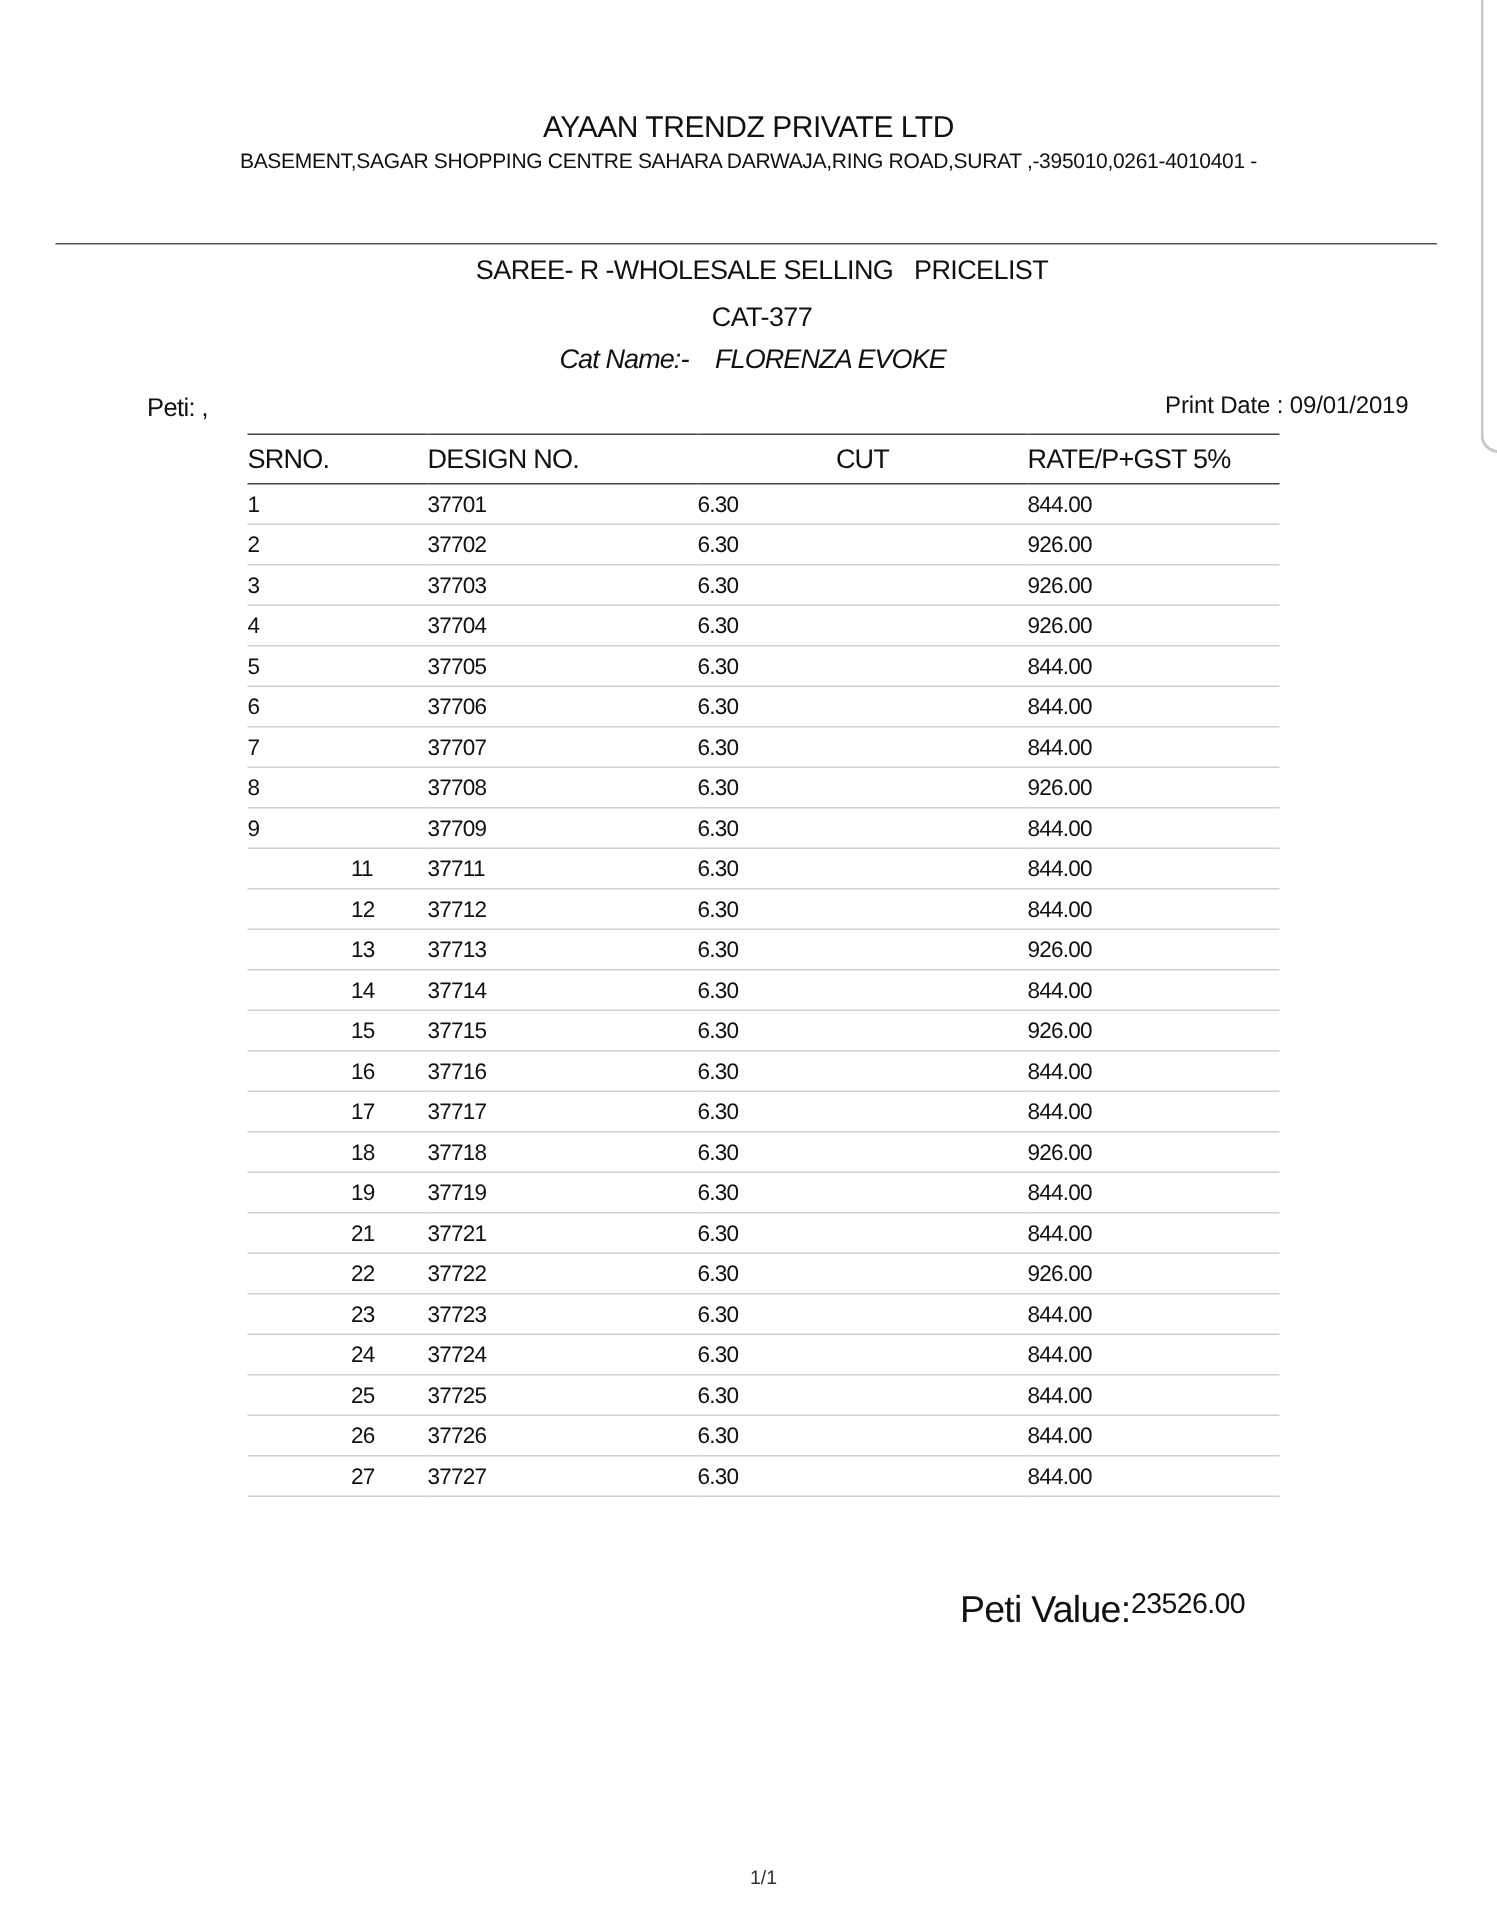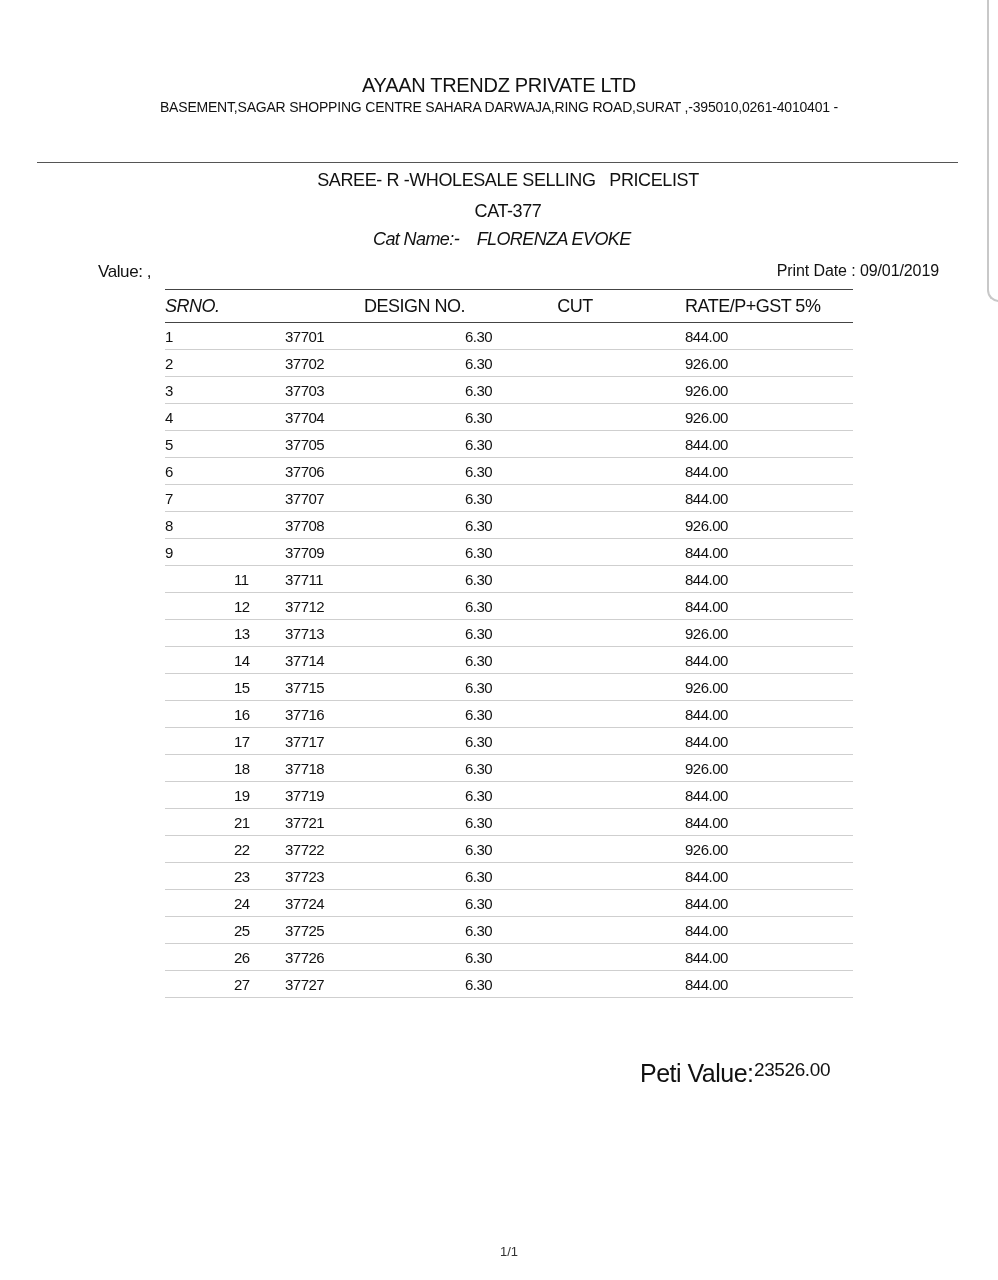--- a/index.html
+++ b/index.html
@@ -26,22 +26,22 @@
       border-collapse: collapse; table-layout: fixed;
     }
     table.pricelist th {
       font-weight: normal; font-size: 18px; height: 32px; padding: 0; letter-spacing: -0.5px;
       border-top: 1.5px solid #444; border-bottom: 1.5px solid #444;
     }
     table.pricelist td {
       font-size: 15px; height: 26px; padding: 0; border-bottom: 1.5px solid #cfcfcf; letter-spacing: -0.5px;
     }
     .col-sr { width: 120px; } .col-design { width: 180px; } .col-cut { width: 220px; } .col-rate { width: 168px; }
-    th.h-sr { text-align: left; padding-left: 45px; font-style: italic; }
-    th.h-design { text-align: right; padding-left: 32px; padding-top: 6px; }
+    th.h-sr { text-align: left; padding-left: 45px; }
+    th.h-design { text-align: left; padding-left: 32px; padding-top: 6px; }
     th.h-cut { text-align: center; padding-left: 117px; }
     th.h-rate { text-align: left; padding-left: 14px; }
     td.c-sr { text-align: left; padding-left: 71px; }
     td.c-sr.two { padding-left: 69px; }
     td.c-design { text-align: left; padding-left: 84px; }
     td.c-cut { text-align: left; padding-left: 123px; font-size: 16px; padding-top: 2px; }
     td.c-rate { text-align: left; padding-left: 81px; }
     .total-label { top: 1059px; left: 640px; font-size: 25px; letter-spacing: -0.5px; }
     .total-value { top: 1059px; left: 754px; font-size: 19px; letter-spacing: -0.4px; }
     .page-num { top: 1244px; left: 0; width: 1018px; text-align: center; font-size: 13px; color: #333; }
@@ -52,21 +52,21 @@
 <div class="abs scroll-edge"></div>
 
 <div class="abs company">AYAAN TRENDZ PRIVATE LTD</div>
 <div class="abs address">BASEMENT,SAGAR SHOPPING CENTRE SAHARA DARWAJA,RING ROAD,SURAT ,-395010,0261-4010401 -</div>
 <div class="abs rule-top"></div>
 
 <div class="abs doc-title" style="white-space:pre;">SAREE- R -WHOLESALE SELLING   PRICELIST</div>
 <div class="abs cat-code">CAT-377</div>
 <div class="abs cat-name"><span>Cat Name:-</span>&nbsp;&nbsp;&nbsp;&nbsp;<span>FLORENZA EVOKE</span></div>
 
-<div class="abs party">Value: ,</div>
+<div class="abs party">Peti: ,</div>
 <div class="abs print-date"><span>Print Date :</span> <span>09/01/2019</span></div>
 
 <table class="pricelist">
   <colgroup>
     <col class="col-sr">
       <col class="col-design">
       <col class="col-cut">
       <col class="col-rate">
   </colgroup>
   <thead>

